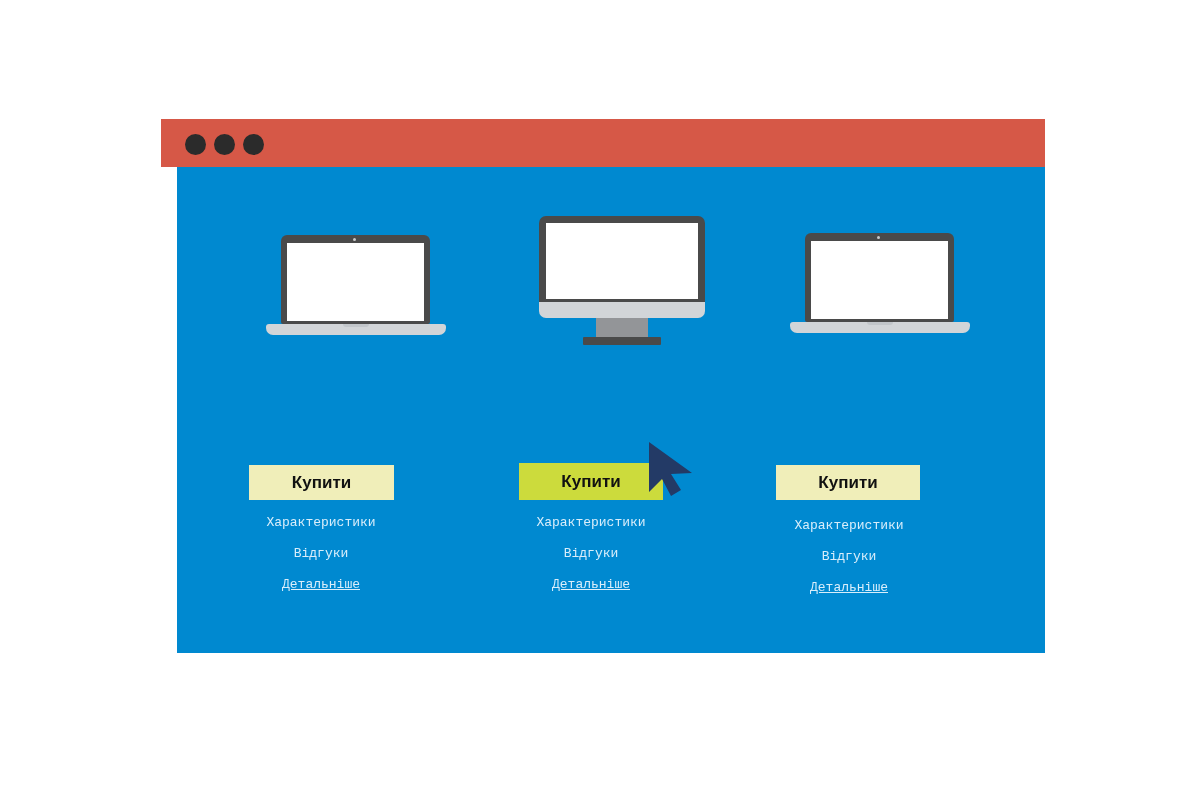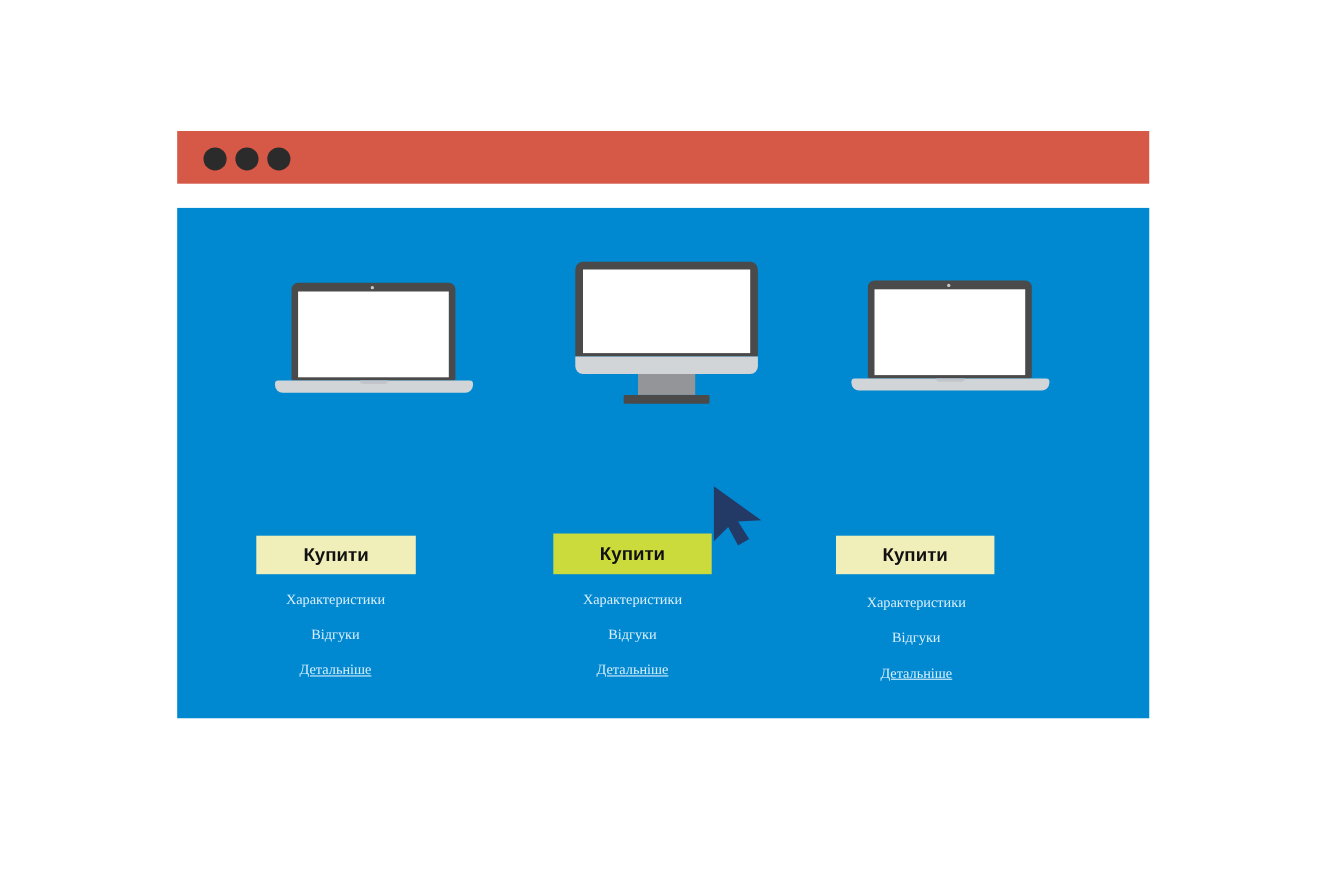--- a/index.html
+++ b/index.html
@@ -41,26 +41,25 @@
     height: 21px;
     border-radius: 50%;
     background: #2b2b2b;
   }
   .dot-1 { left: 24px; }
   .dot-2 { left: 53px; }
   .dot-3 { left: 82px; }
 
   .viewport {
     position: absolute;
-    left: 0;
+    left: 16px;
     top: 48px;
     width: 884px;
     height: 486px;
     background: #0089d0;
-    margin-top: 22px;
   }
 
   
   .card {
     position: absolute;
     top: 0;
     width: 295px;
     height: 486px;
   }
   .card-1 { left: 34px; }
@@ -197,21 +196,21 @@
     width: 220px;
     text-align: center;
   }
   .card-1 .linklist { left: 0px; top: 348px; }
   .card-2 .linklist { left: 0px; top: 348px; }
   .card-3 .linklist { left: 2px; top: 351px; }
 
   .linklist a {
     display: block;
     color: #d9eefb;
-    font-family: Liberation Serif, serif;
+    font-family: Liberation Mono, monospace;
     font-size: 13px;
     text-decoration: none;
     margin-bottom: 16px;
   }
   .linklist a.underlined {
     text-decoration: underline;
     margin-bottom: 0;
   }
 
   

